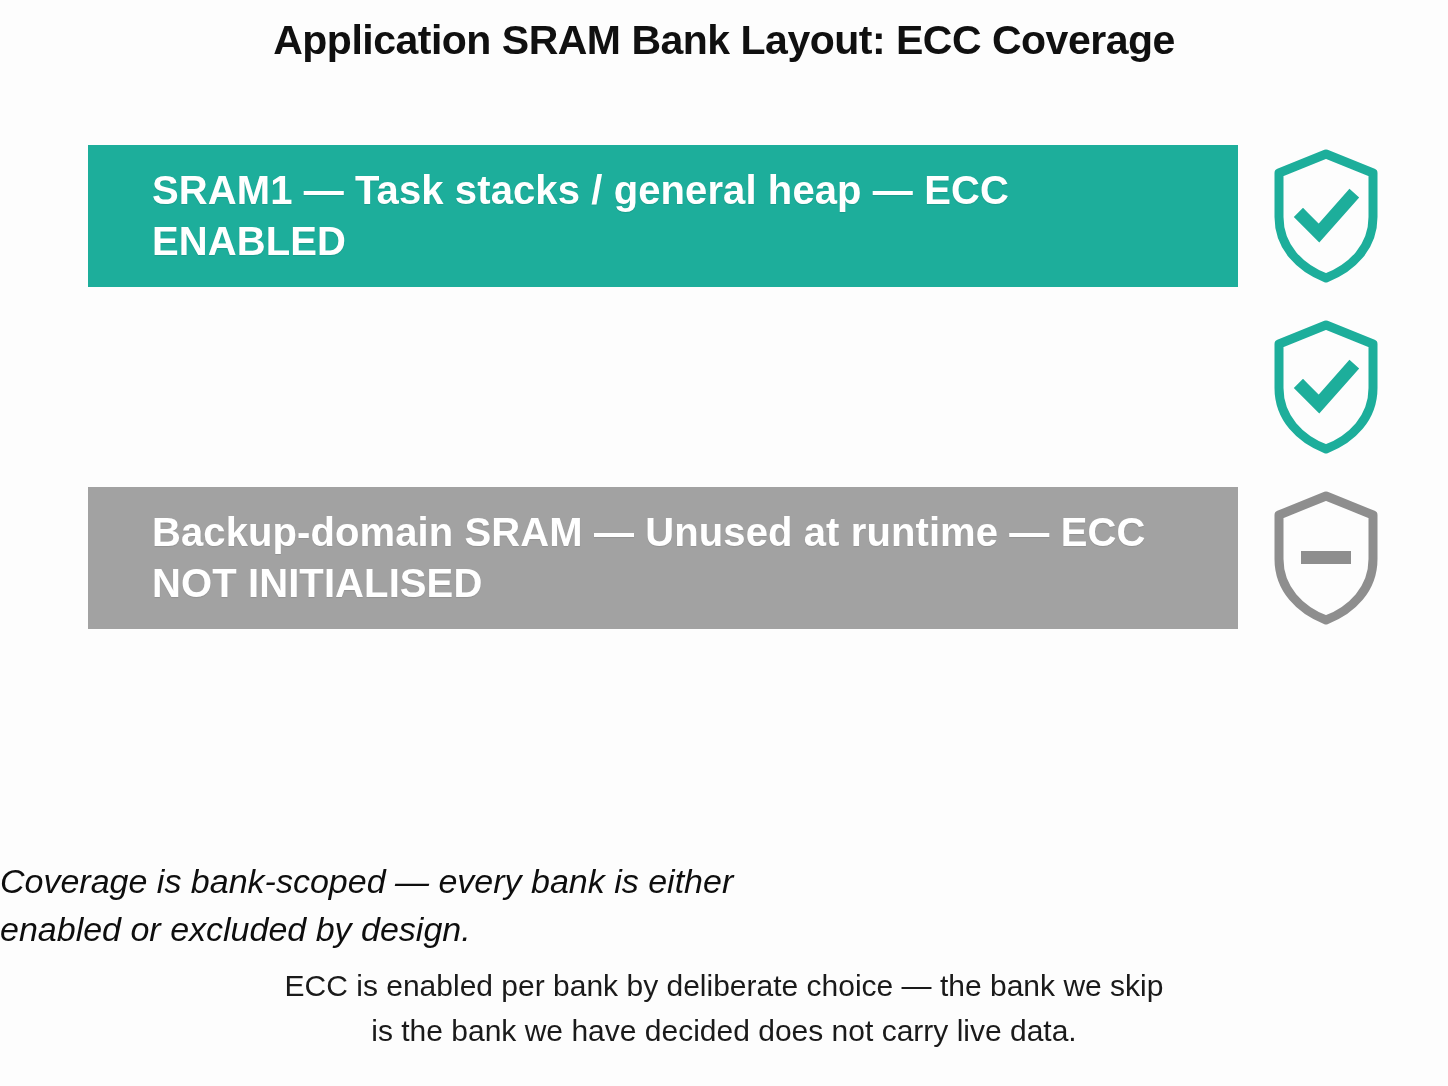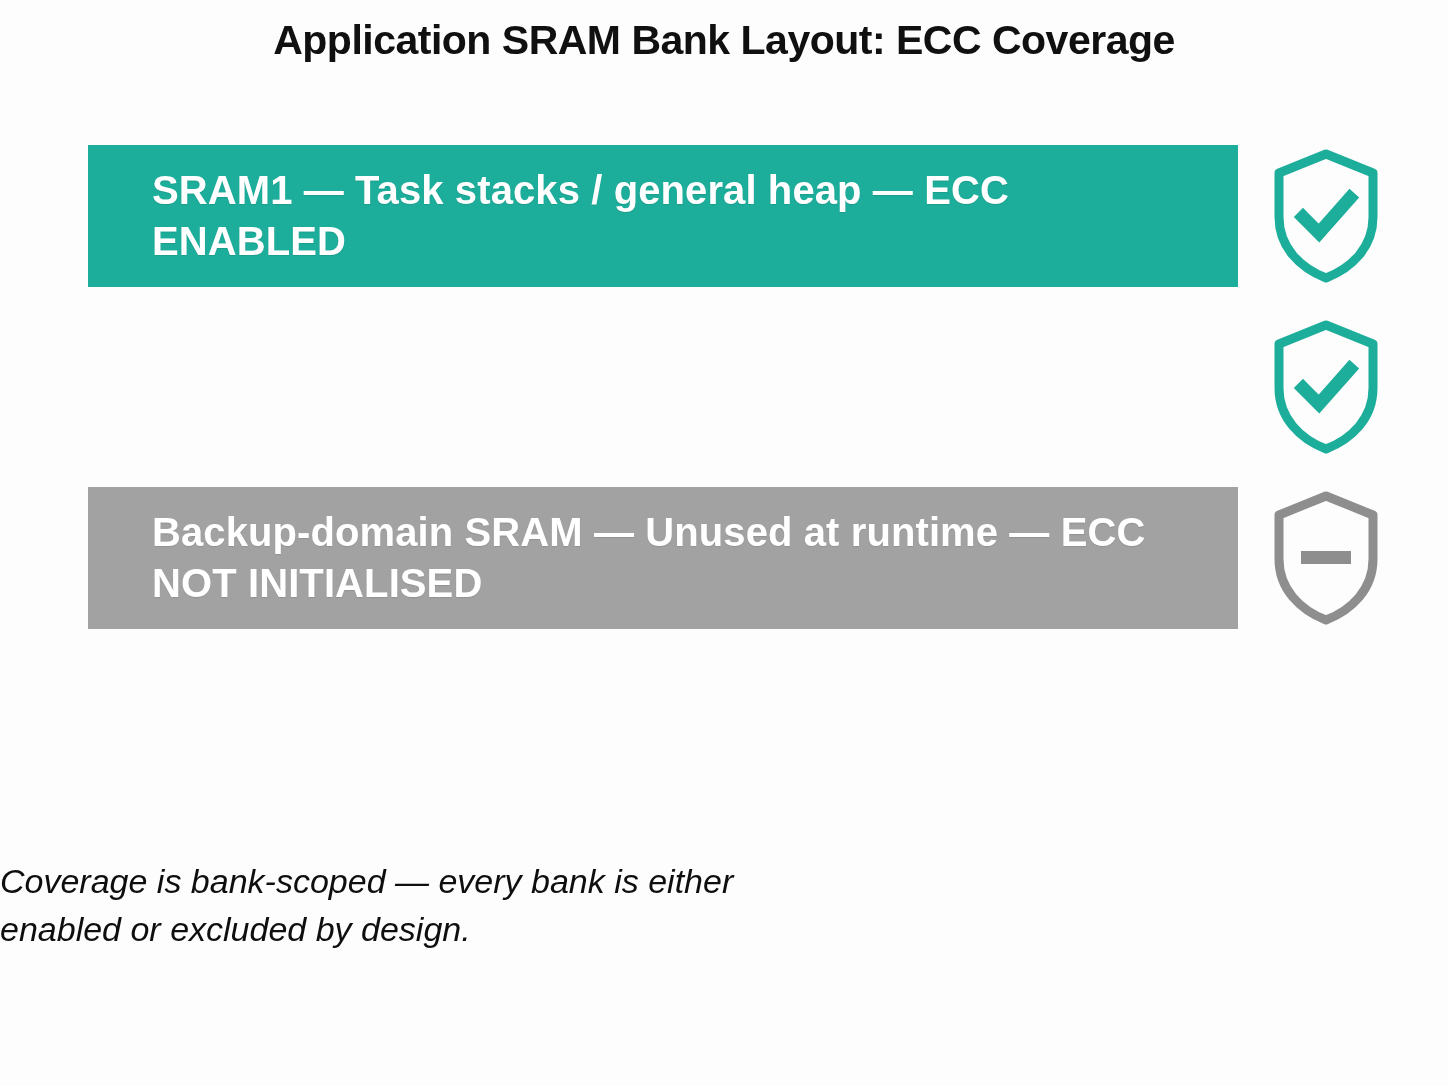--- a/index.html
+++ b/index.html
@@ -157,14 +157,18 @@
       </span>
     </div>
 
   </div>
 
   <div id="caption">
     <span class="cap-line">Coverage is bank-scoped — every bank is either</span>
     <span class="cap-line">enabled or excluded by design.</span>
   </div>
 
+  <div id="footnote">
+    <span class="cap-line">ECC is enabled per bank by deliberate choice — the bank we skip</span>
+    <span class="cap-line">is the bank we have decided does not carry live data.</span>
+  </div>
 
 </div>
 
 </body></html>

